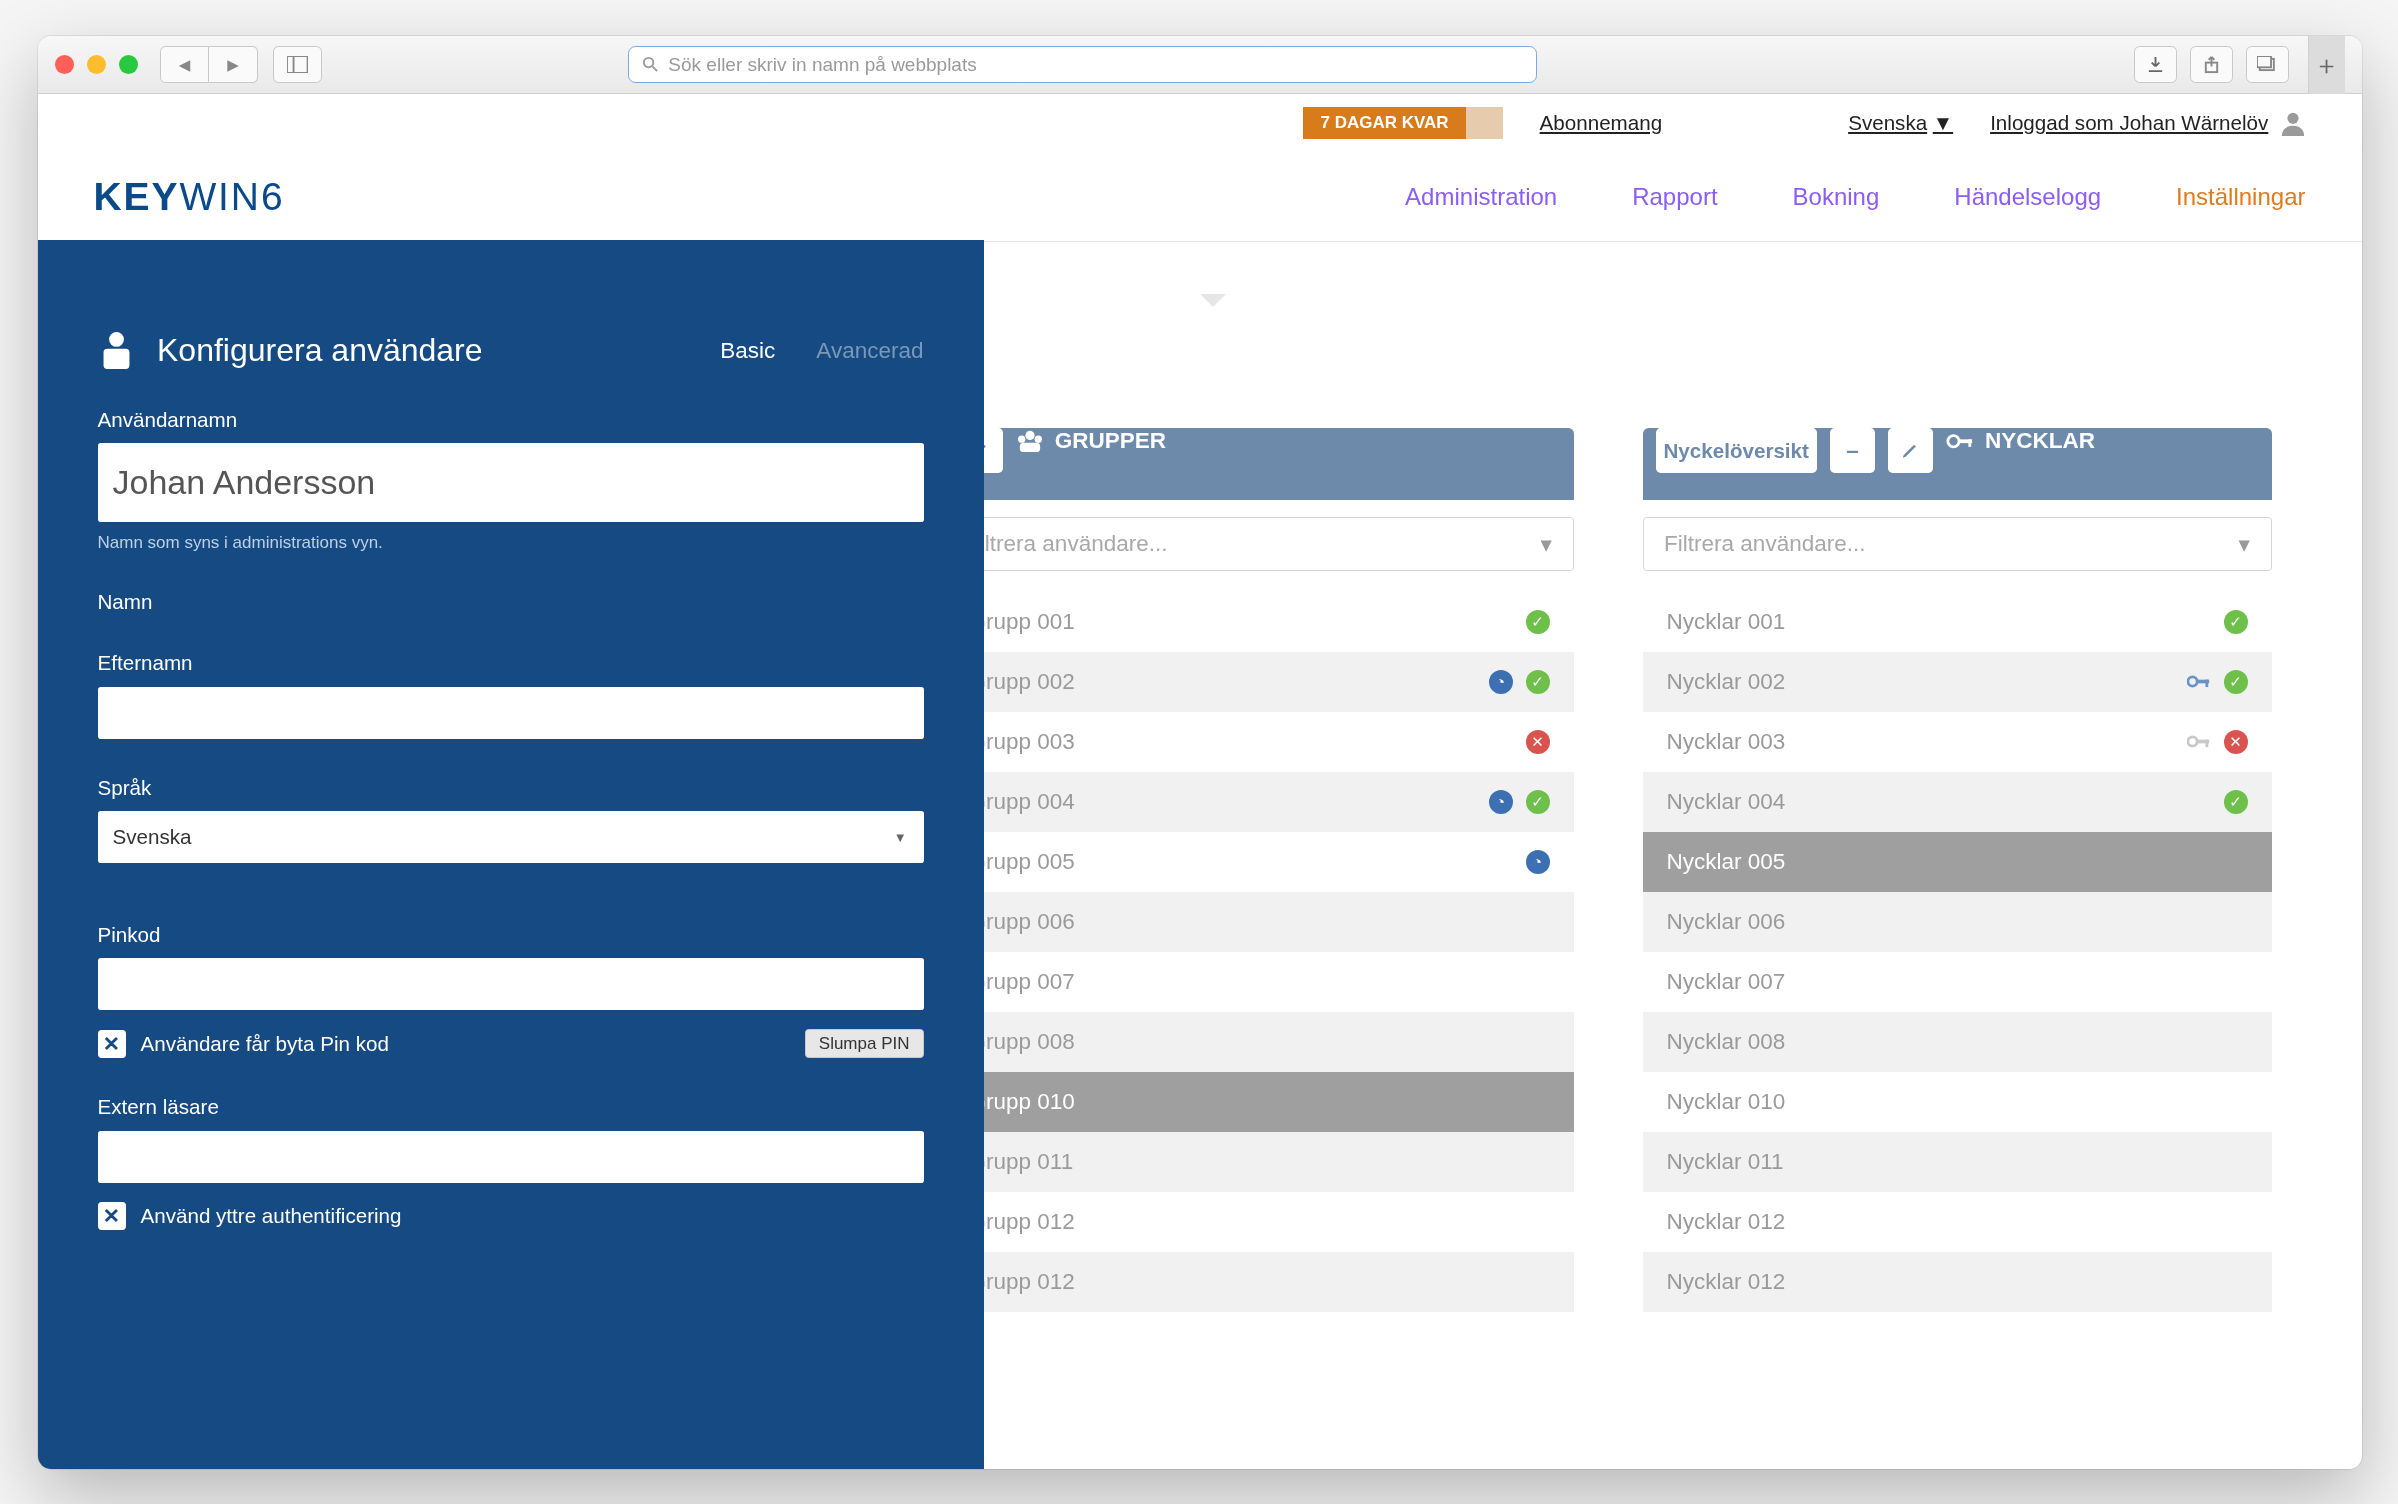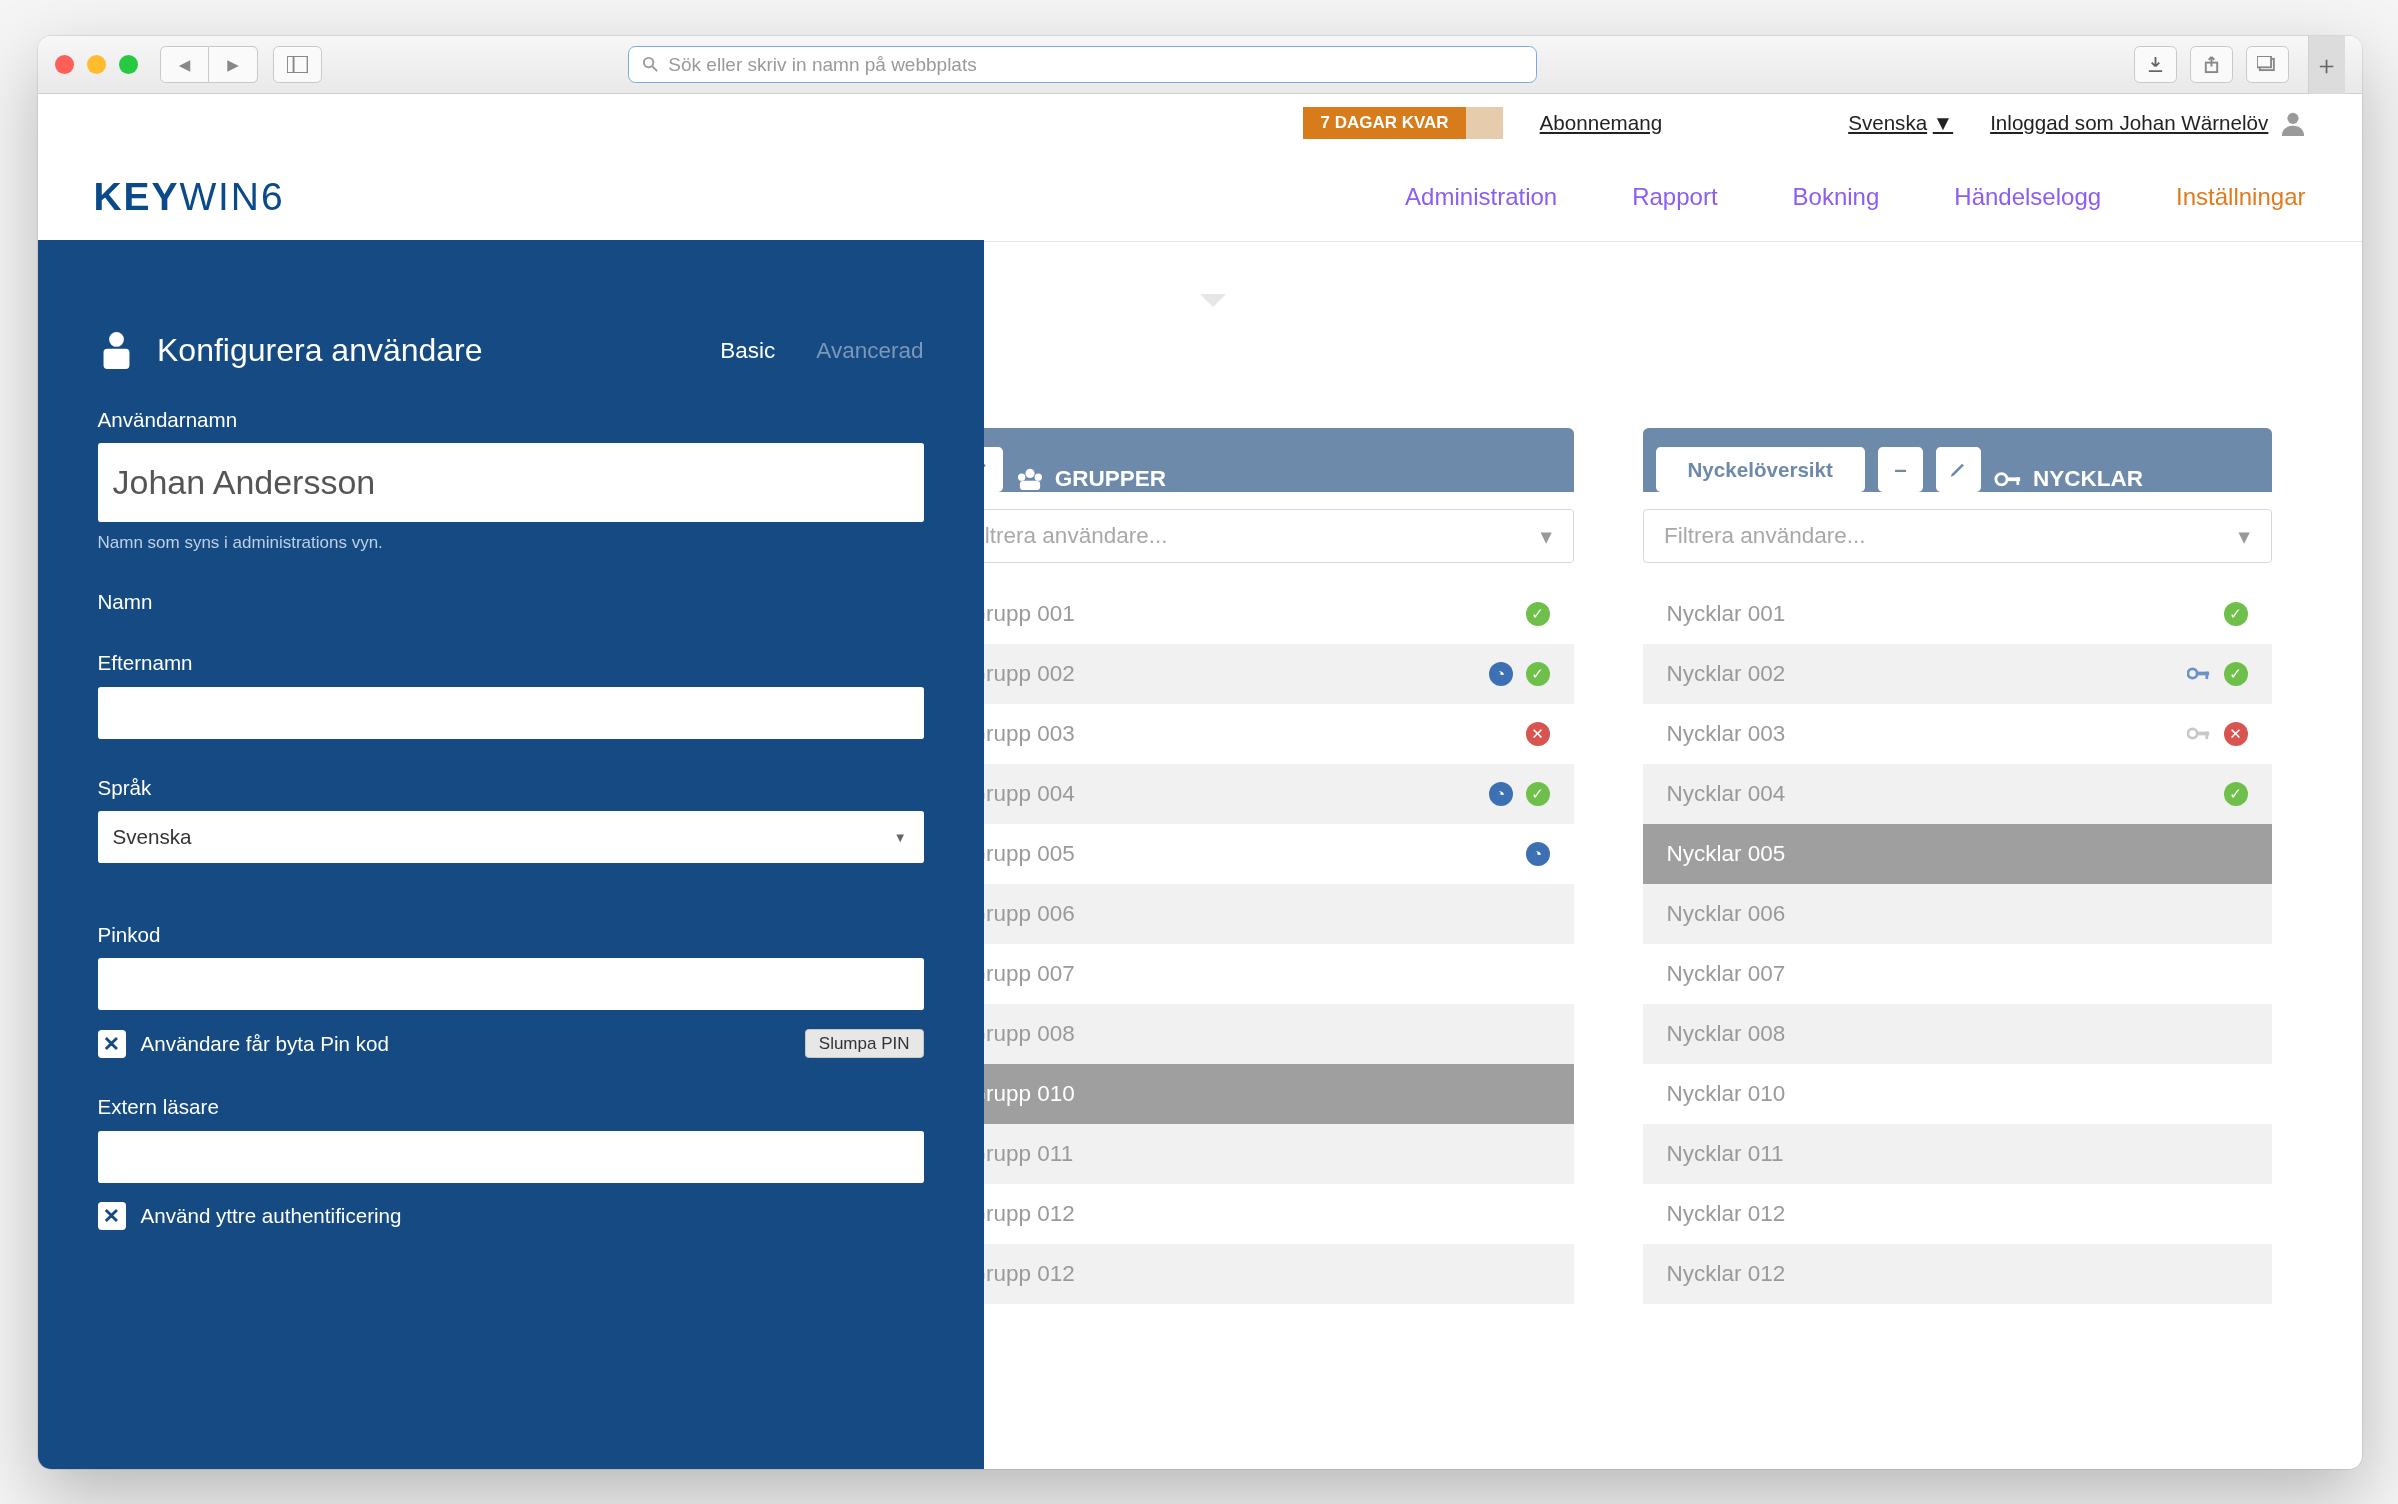--- a/index.html
+++ b/index.html
@@ -101,26 +101,26 @@
   width:0;height:0;border-left:13px solid transparent;border-right:13px solid transparent;border-top:13px solid #e6e6e6;
 }
 
 
 .cols {
   position:absolute; top:334px; left:907px; right:90px; bottom:0;
   display:flex; gap:69px;
 }
 .col { flex:1; display:flex; flex-direction:column; }
 .col-header {
-  background:#6e8aab; height:64px; border-radius:5.6px 5.6px 0 0;
-  display:flex; align-items:flex-end; gap:13px; padding:0 13px;
+  background:#6e8aab; height:72px; border-radius:5.6px 5.6px 0 0;
+  display:flex; align-items:flex-start; gap:13px; padding:0 13px;
   color:#fff; font-weight:700; font-size:22.5px;
 }
 .hdr-btn { width:45px;height:45px;background:#fff;border-radius:4.7px;display:flex;align-items:center;justify-content:center;color:#6e8aab;}
-.hdr-pill { background:#fff;color:#6e8aab;padding:0 32px;height:45px;border-radius:4.7px;display:flex;align-items:center;font-size:20.6px;}
+.hdr-pill { background:#fff;color:#6e8aab;padding:0 8px;height:45px;border-radius:4.7px;display:flex;align-items:center;font-size:20.6px;}
 .col-header .title{display:flex;align-items:center;gap:11.2px;}
 .filter {
   margin-top:17px; height:54px; border:0.9px solid #d6d6d6; border-radius:3.7px;
   display:flex;align-items:center; padding:0 20.6px; color:#a8a8a8; font-size:22.5px;
 }
 .filter .chev{margin-left:auto;color:#999;}
 .list { margin-top:20.6px; display:flex; flex-direction:column;}
 .row {
   height:60px; display:flex;align-items:center; padding:0 24px;
   font-size:22.5px; color:#9a9a9a;

